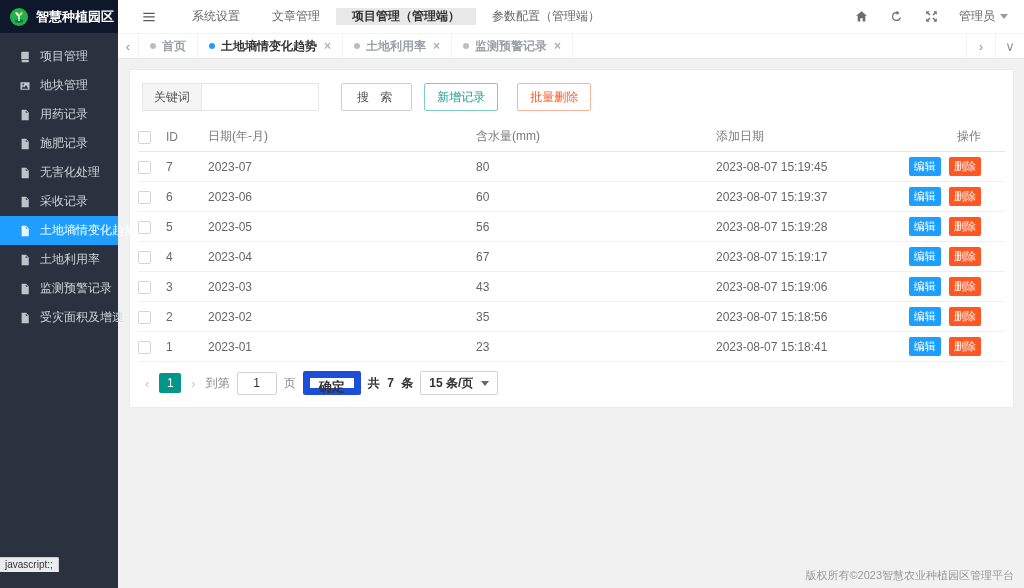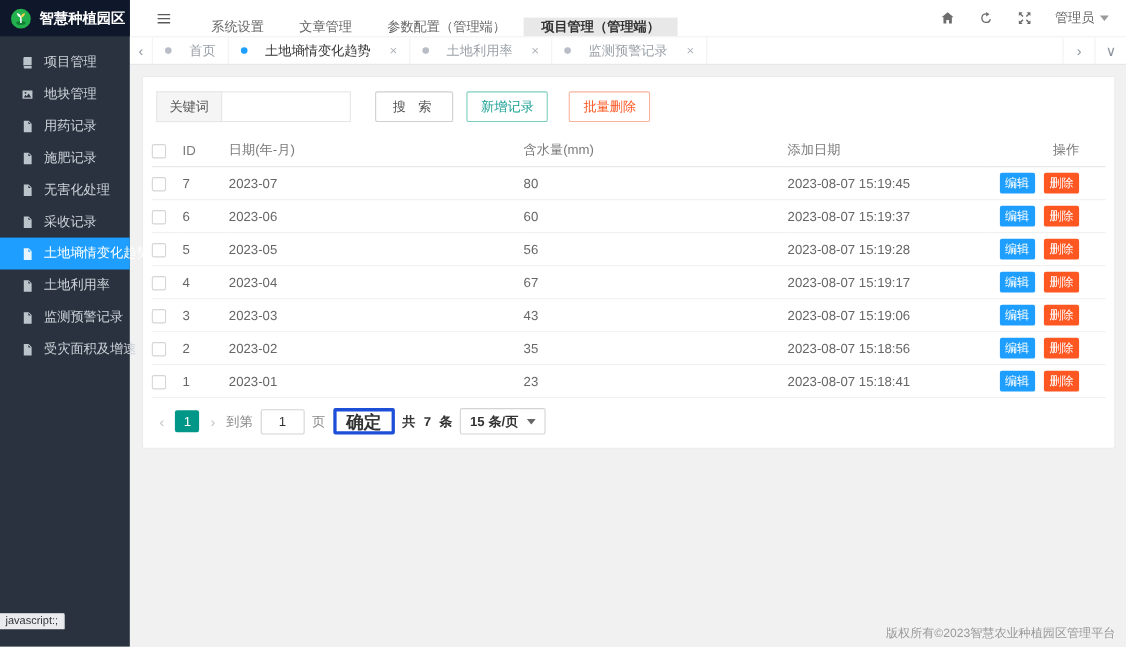--- a/index.html
+++ b/index.html
@@ -20,33 +20,33 @@
   .menu { padding-top:9px; }
   .side-item { height:29px; display:flex; align-items:center; gap:9px; padding-left:19px; color:#CDD4DB; cursor:pointer; }
   .side-item.active { background:#1E9FFF; color:#FFFFFF; }
   .side-icon { width:12px; height:12px; display:inline-flex; }
   .side-icon svg { width:12px; height:12px; fill:currentColor; opacity:.9; }
   .side-label { font-size:12px; white-space:nowrap; }
   
   .header { position:absolute; left:118px; top:0; right:0; height:33px; background:#FFFFFF; display:flex; align-items:center; z-index:2; }
   .hamburger { padding:0 16px 0 24px; display:flex; align-items:center; cursor:pointer; }
   .hamburger svg { width:14px; height:14px; fill:#5A5A5A; }
-  .topnav { display:flex; height:33px; align-items:flex-end; margin-left:4px; }
+  .topnav { display:flex; height:33px; align-items:center; margin-left:4px; }
   .nav-item { padding:0 16px; display:flex; align-items:center; font-size:12px; color:#666; cursor:pointer; white-space:nowrap; }
   .nav-item.active { background:#E8E8E8; color:#333; font-weight:bold; }
   .header-right { margin-left:auto; display:flex; align-items:center; padding-right:6px; }
   .hicon { padding:0 11px; display:flex; align-items:center; cursor:pointer; }
   .hicon svg { width:13px; height:13px; fill:#6E6E6E; }
   .user { display:flex; align-items:center; gap:5px; padding:0 10px; font-size:12px; color:#666; cursor:pointer; }
   .caret-down { width:0; height:0; border-left:4px solid transparent; border-right:4px solid transparent; border-top:5px solid #9A9A9A; display:inline-block; }
   
   .tabbar { position:absolute; left:118px; top:33px; right:0; height:26px; background:#FFFFFF; border-top:1px solid #F2F2F2; border-bottom:1px solid #E4E6E9; display:flex; align-items:stretch; z-index:2; }
   .tab-nav-btn { width:21px; display:flex; align-items:center; justify-content:center; color:#8C939D; border-right:1px solid #F2F2F2; font-size:13px; cursor:pointer; }
   .tabs { display:flex; align-items:stretch; }
-  .tab { display:flex; align-items:center; gap:16px; padding:0 11px; font-size:12px; color:#9AA0A8; border-right:1px solid #F2F2F2; cursor:pointer; white-space:nowrap; }
+  .tab { display:flex; align-items:center; gap:6px; padding:0 11px; font-size:12px; color:#9AA0A8; border-right:1px solid #F2F2F2; cursor:pointer; white-space:nowrap;font-weight:bold; }
   .tab-dot { width:6px; height:6px; border-radius:50%; background:#B9BEC6; flex:none; }
   .tab.active { color:#333; }
   .tab.active .tab-dot { background:#1E9FFF; }
   .tab-close { color:#AEB3BA; font-size:12px; margin-left:1px; cursor:pointer; }
   .tabbar-right { margin-left:auto; display:flex; align-items:stretch; }
   .tabbar-right .tab-nav-btn { border-right:none; border-left:1px solid #F2F2F2; width:29px; }
   
   .content { position:absolute; left:118px; top:60px; right:0; bottom:0; background:#F1F1F1; }
   .card { margin:9px 10px 0 11px; background:#FFFFFF; border:1px solid #EBEBEB; border-radius:2px; padding:0 8px; }
   
@@ -66,21 +66,21 @@
   .checkbox { width:13px; height:13px; border:1px solid #D5D5D5; border-radius:2px; background:#fff; display:inline-block; vertical-align:middle; cursor:pointer; }
   .btn-mini { border:none; color:#fff; font-size:11px; padding:2px 5px; border-radius:2px; cursor:pointer; font-family:"Liberation Sans",sans-serif; }
   .btn-edit { background:#1E9FFF; margin-right:5px; }
   .btn-delete { background:#FF5722; }
   
   .pagination { display:flex; align-items:center; padding:9px 4px 12px; gap:7px; font-size:12px; color:#666; }
   .pg-arrow { color:#C0C4CC; padding:0 3px; font-size:13px; cursor:pointer; }
   .pg-page { min-width:22px; height:20px; background:#009688; color:#fff; display:inline-flex; align-items:center; justify-content:center; border-radius:2px; cursor:pointer; padding:0 6px; }
   .pg-text { color:#8A8A8A; }
   .goto-input { width:40px; height:23px; border:1px solid #D4D4D4; border-radius:2px; text-align:center; font-size:12px; color:#333; outline:none; }
-  .btn-confirm { height:24px; padding:0 9px; border:3px solid #1d4ed8; background:#fff; border-radius:2px; font-size:16px; color:#333; font-weight:bold; cursor:pointer; font-family:"Liberation Sans",sans-serif; }
+  .btn-confirm { height:24px; padding:0 9px; border:7px solid #1d4ed8; background:#fff; border-radius:2px; font-size:13px; color:#333; font-weight:bold; cursor:pointer; font-family:"Liberation Sans",sans-serif; }
   .pg-total { color:#333; font-weight:bold;font-family:Liberation Mono, monospace; }
   .page-size { border:1px solid #D4D4D4; border-radius:2px; height:24px; display:inline-flex; align-items:center; padding:0 8px; gap:8px; color:#333; font-weight:bold; cursor:pointer; background:#fff; }
   .chev-down { width:0; height:0; border-left:4px solid transparent; border-right:4px solid transparent; border-top:5px solid #666; }
   
   .footer { position:absolute; right:10px; bottom:5px; font-size:11px; color:#999; }
   .statusbar { position:absolute; left:0; bottom:16px; background:#E9EBEE; border:1px solid #C9CDD3; border-left:none; border-bottom:none; font-size:10px; color:#333; padding:1px 5px 2px; z-index:9; border-radius:0 2px 0 0; }
 </style>
 </head>
 <body>
 
@@ -187,25 +187,25 @@
         <path d="M1.5 3h13v1.5h-13zM1.5 7.2h13v1.5h-13zM1.5 11.4h13v1.5h-13z"></path>
       </svg>
   </span>
   <div class="topnav">
     <div class="nav-item">
         <span>系统设置</span>
       </div>
       <div class="nav-item">
         <span>文章管理</span>
       </div>
+      <div class="nav-item active">
+        <span>项目管理（管理端）</span>
+      </div>
       <div class="nav-item">
         <span>参数配置（管理端）</span>
-      </div>
-      <div class="nav-item active">
-        <span>项目管理（管理端）</span>
       </div>
   </div>
   <div class="header-right">
     <span class="hicon">
       <svg viewBox="0 0 16 16">
           <path d="M8 1.5l6.7 5.6h-2V14H9.5v-4h-3v4H3.3V7.1h-2z"></path>
         </svg>
     </span>
     <span class="hicon">
       <svg viewBox="0 0 16 16">

